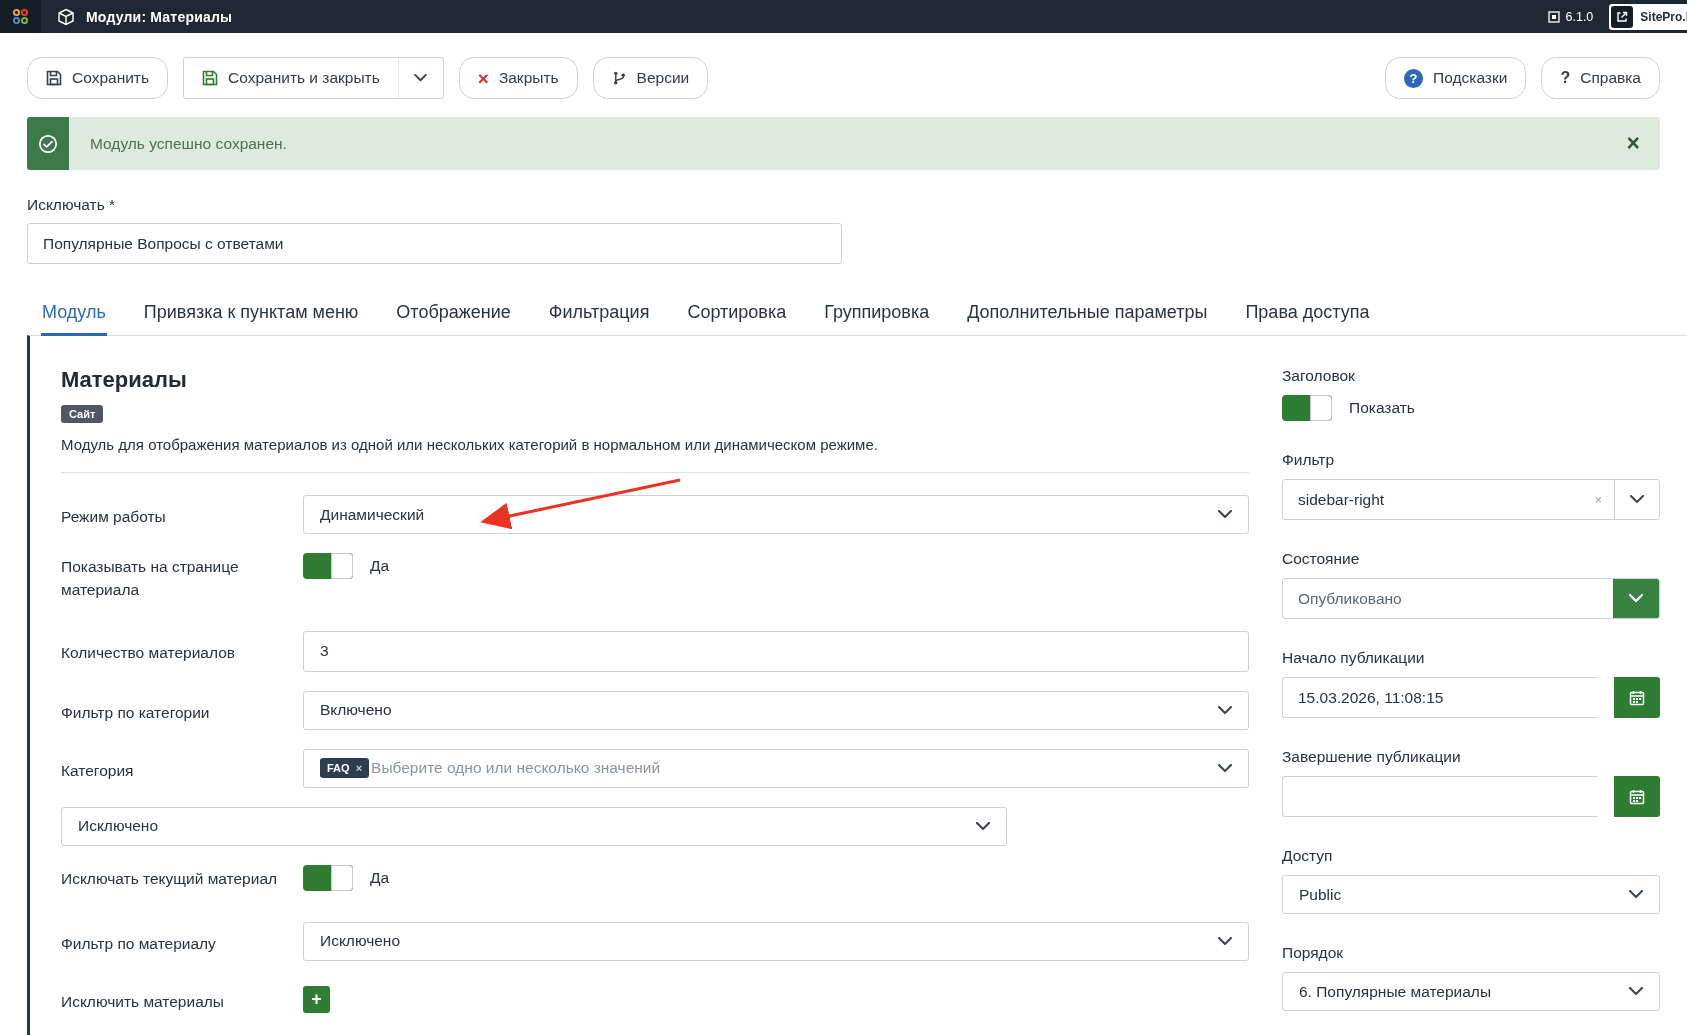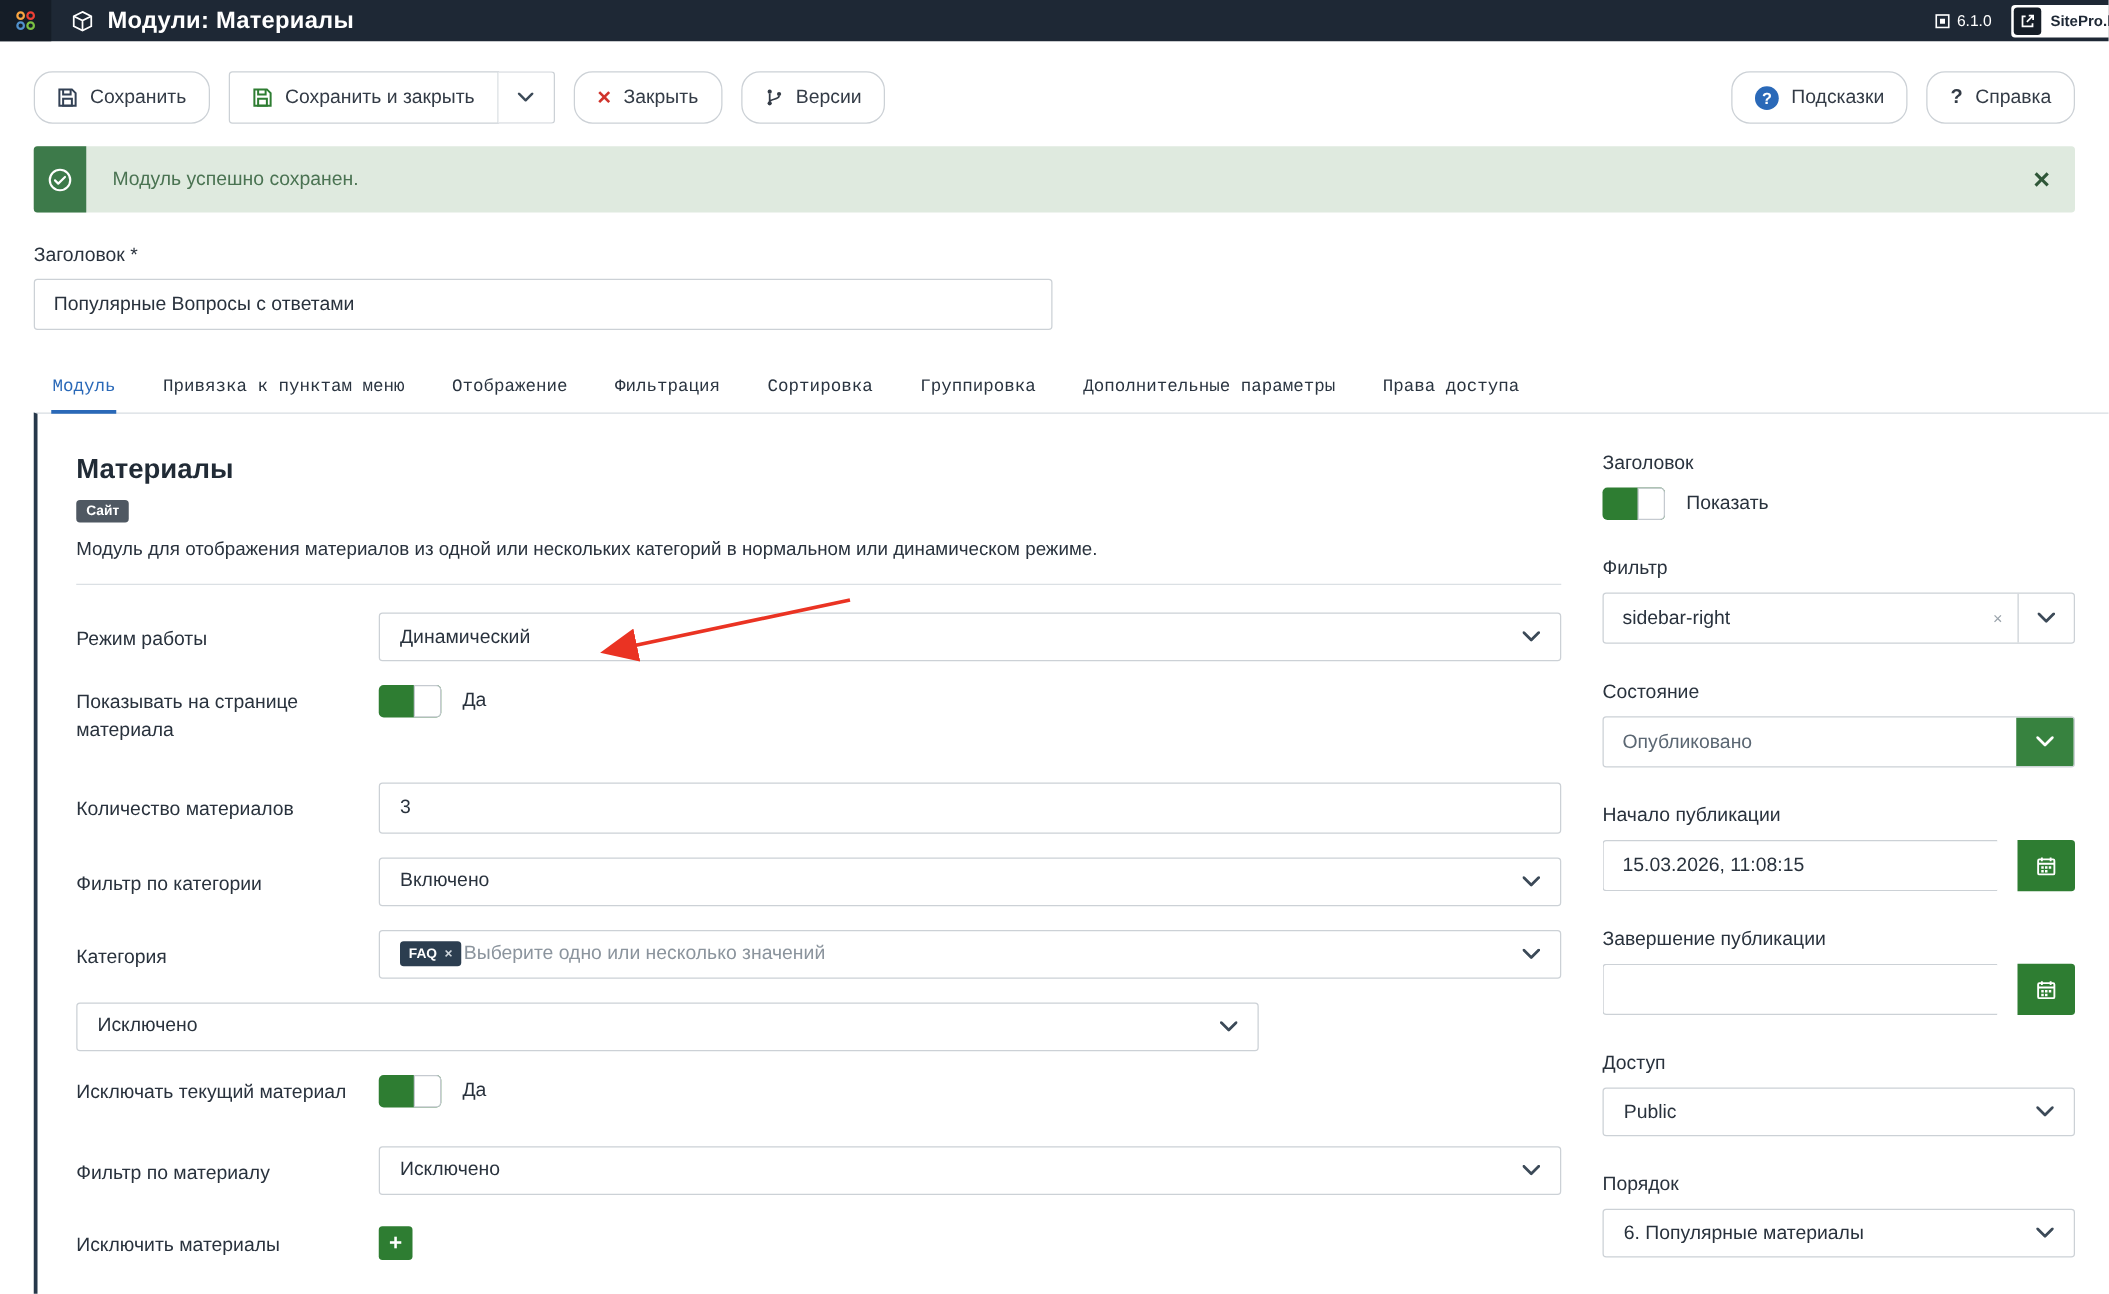--- a/index.html
+++ b/index.html
@@ -7,21 +7,21 @@
   body {
     font-family:"Liberation Sans", sans-serif;
     background:#fff; color:#29323d;
     overflow:hidden; position:relative;
   }
 
   
   .topbar { height:33px; background:var(--header-bg,#1e2835); display:flex; align-items:center; color:#fff; }
   .logo-box { width:41px; height:33px; background:#151d27; display:flex; align-items:center; justify-content:center; flex:none; }
   .cube-icon { margin-left:16px; display:flex; }
-  .page-title { font-size:19px; font-weight:700; margin-left:11px; letter-spacing:.2px; white-space:nowrap;text-align:right; }
+  .page-title { font-size:14px; font-weight:700; margin-left:11px; letter-spacing:.2px; white-space:nowrap;text-align:right; }
   .topbar-right { margin-left:auto; display:flex; align-items:center; gap:16px; }
   .version-badge { display:flex; align-items:center; gap:6px; font-size:12.5px; color:#fff; white-space:nowrap; }
   .sitepro-btn { display:flex; align-items:center; gap:7px; background:#fff; border:none; border-radius:3px;
                  padding:2px 12px 2px 2px; font-size:12px; font-weight:700; color:#1e2835; height:26px;
                  margin-right:-18px; cursor:pointer; white-space:nowrap; font-family:inherit; }
   .sitepro-icon { width:22px; height:22px; background:#151d27; border-radius:3px; display:flex; align-items:center; justify-content:center; }
 
   
   .toolbar { display:flex; justify-content:space-between; align-items:center; padding:24px 27px 18px; }
   .toolbar-left, .toolbar-right { display:flex; gap:15px; align-items:center; }
@@ -44,21 +44,21 @@
                  padding:0 20px; cursor:pointer; font-family:inherit; }
 
   
   .title-group { margin:0 27px 28px; }
   .title-group label { display:block; font-size:15.5px; margin-bottom:9px; color:#29323d; }
   .title-group input { width:815px; height:41px; border:1px solid #ccd1d6; border-radius:3px; padding:0 15px;
                        font-size:15.5px; color:#29323d; font-family:inherit; }
 
   
   .tabs { display:flex; gap:36px; margin:0 27px 0 41px; position:relative; top:1px; }
-  .tab { font-size:14px; color:#2a3440; padding:9px 1px 8px; cursor:pointer; white-space:nowrap;font-family:Liberation Mono, monospace; }
+  .tab { font-size:18px; color:#2a3440; padding:9px 1px 8px; cursor:pointer; white-space:nowrap; }
   .tab.active { color:var(--accent-blue,#2a69b8); border-bottom:3px solid var(--accent-blue,#2a69b8); padding-bottom:10px; }
 
   
   .content-box { margin-left:27px; border-top:1px solid #d8dde2; border-left:3px solid #26384a;
                  padding:31px 0 40px 31px; min-height:680px; background:#fff; }
   .content-cols { display:flex; }
   .main-col { width:1188px; flex:none; }
   .side-col { width:378px; flex:none; margin-left:33px; }
 
   .module-heading { font-size:22px; font-weight:700; color:#212b36; margin-bottom:11px; }
@@ -210,21 +210,21 @@
     <svg width="20" height="20" viewBox="0 0 20 20">
       <circle cx="10" cy="10" r="8.2" fill="none" stroke="#fff" stroke-width="1.7"></circle>
       <path d="M6 10.3l2.6 2.6L14 7.6" fill="none" stroke="#fff" stroke-width="1.7" stroke-linecap="round" stroke-linejoin="round"></path>
     </svg>
   </div>
   <div class="alert-msg">Модуль успешно сохранен.</div>
   <button class="alert-close">×</button>
 </div>
 
 <div class="title-group">
-  <label>Заголовок *</label>
+  <label>Исключать *</label>
   <input type="text" value="Популярные Вопросы с ответами" style="">
 </div>
 
 <nav class="tabs">
   <span class="tab active">Модуль</span>
   <span class="tab">Привязка к пунктам меню</span>
   <span class="tab">Отображение</span>
   <span class="tab">Фильтрация</span>
   <span class="tab">Сортировка</span>
   <span class="tab">Группировка</span>

